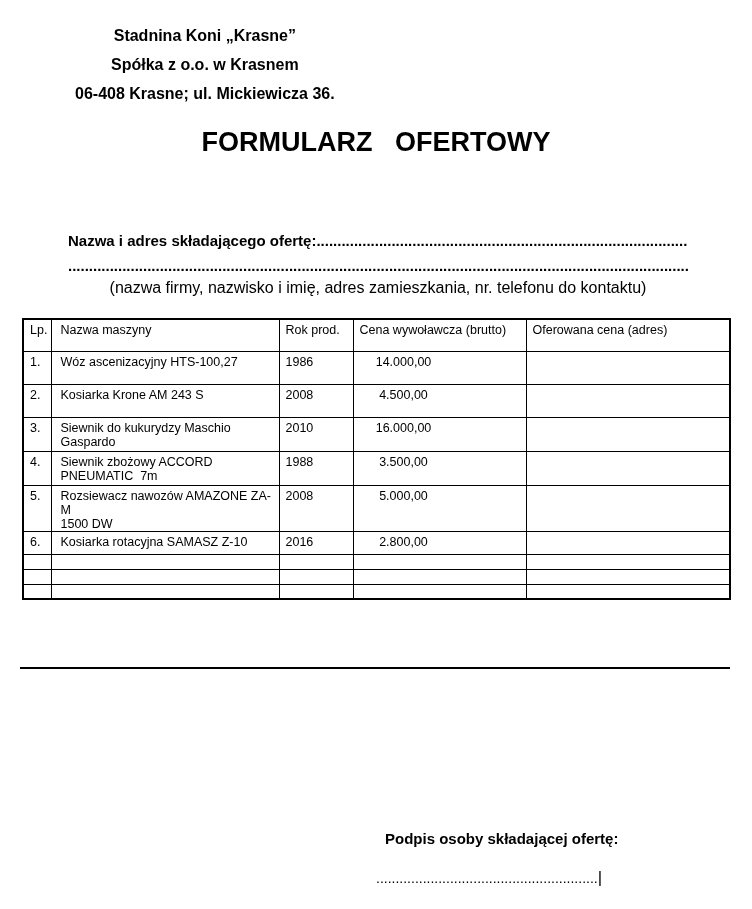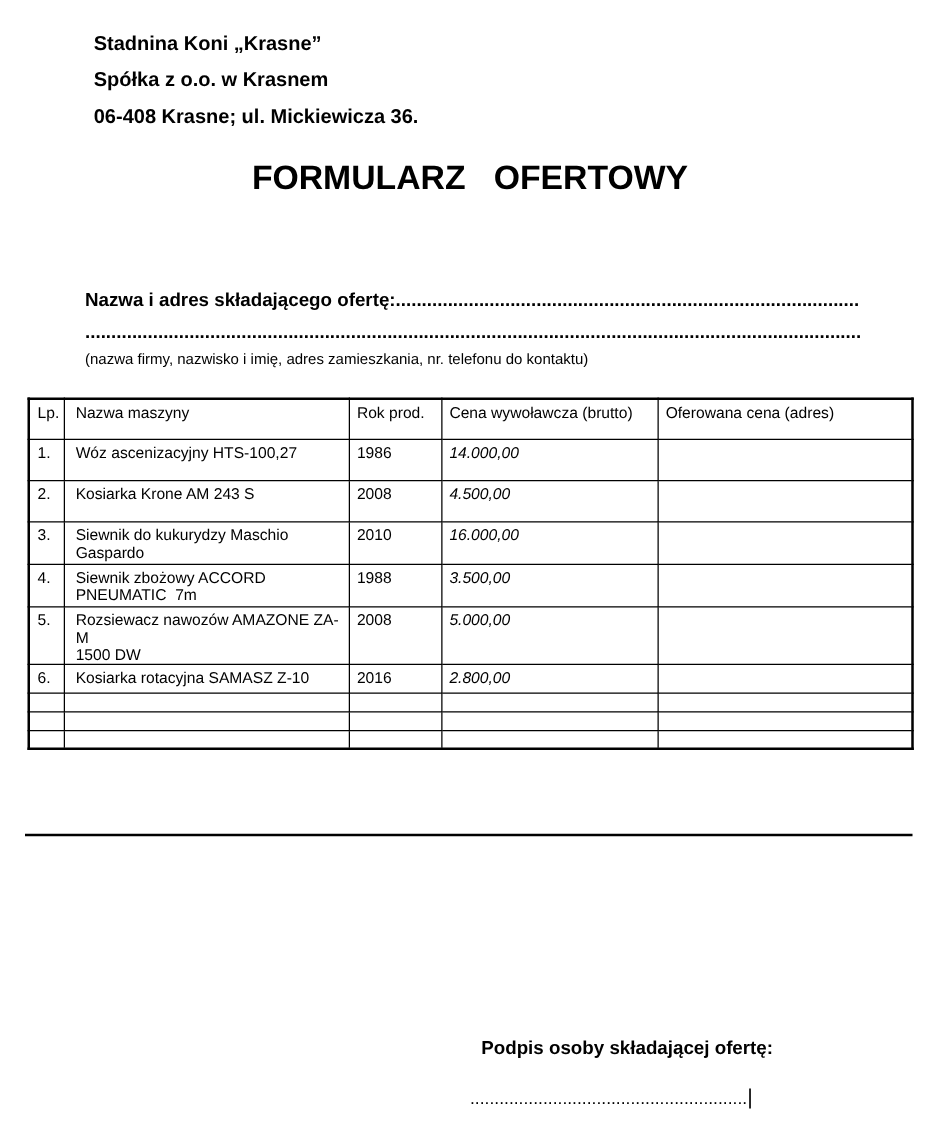--- a/index.html
+++ b/index.html
@@ -14,20 +14,21 @@
   }
 
   
   .letterhead {
     position: absolute;
     left: 75px;
     top: 21px;
     font-size: 16px;
     font-weight: 700;
     line-height: 29px;
+    text-align: center;
   }
 
   
   .doc-title {
     position: absolute;
     left: 0;
     top: 127px;
     width: 752px;
     text-align: center;
     font-size: 27px;
@@ -49,24 +50,24 @@
   .fill-dots { flex: 1 1 auto; overflow: hidden; }
   .offerer-row2 {
     font-size: 15px;
     font-weight: 700;
     line-height: 25px;
     height: 25px;
     overflow: hidden;
     white-space: nowrap;
   }
   .offerer-caption {
-    font-size: 12px;
+    font-size: 16px;
     font-weight: 400;
     line-height: 19px;
-    text-align: left;
+    text-align: center;
   }
 
   
   .offer-table {
     position: absolute;
     left: 22px;
     top: 318px;
     width: 707px;
     border-collapse: collapse;
     table-layout: fixed;
@@ -76,21 +77,21 @@
   .offer-table th, .offer-table td {
     border: 1px solid #000;
     vertical-align: top;
     text-align: left;
     font-weight: 400;
     padding: 3px 4px 0 6px;
     overflow: hidden;
     margin-left: 20px;
   }
   .offer-table .col-name { padding-left: 9px; white-space: pre-wrap; }
-  .offer-table .col-price { text-align: left; padding-right: 78px; font-style: italic; }
+  .offer-table .col-price { text-align: center; padding-right: 78px; }
   tr.hrow   { height: 32px; }
   tr.drow   { height: 33px; }
   tr.drow2  { height: 34px; }
   tr.drowS  { height: 23px; }
   tr.erow   { height: 15px; }
 
   
   .separator {
     position: absolute;
     left: 20px;

